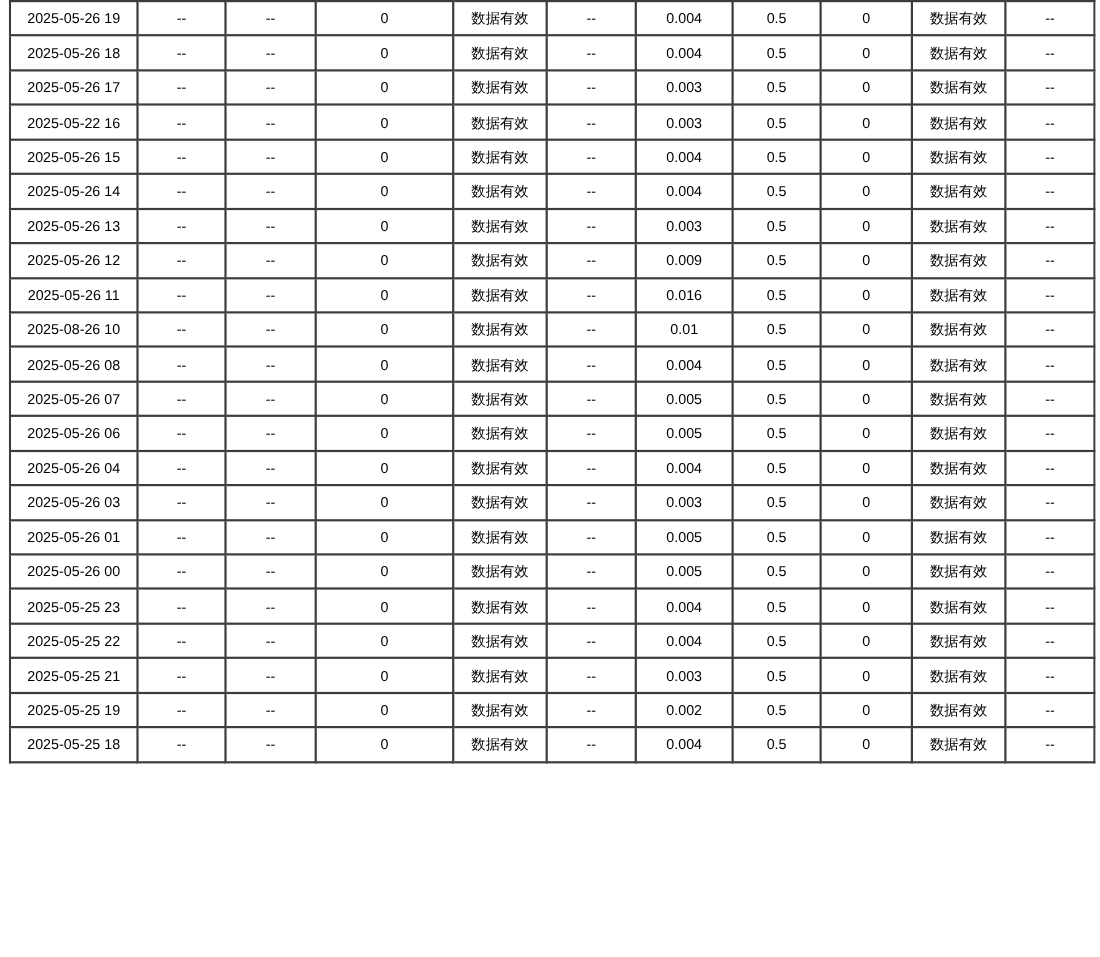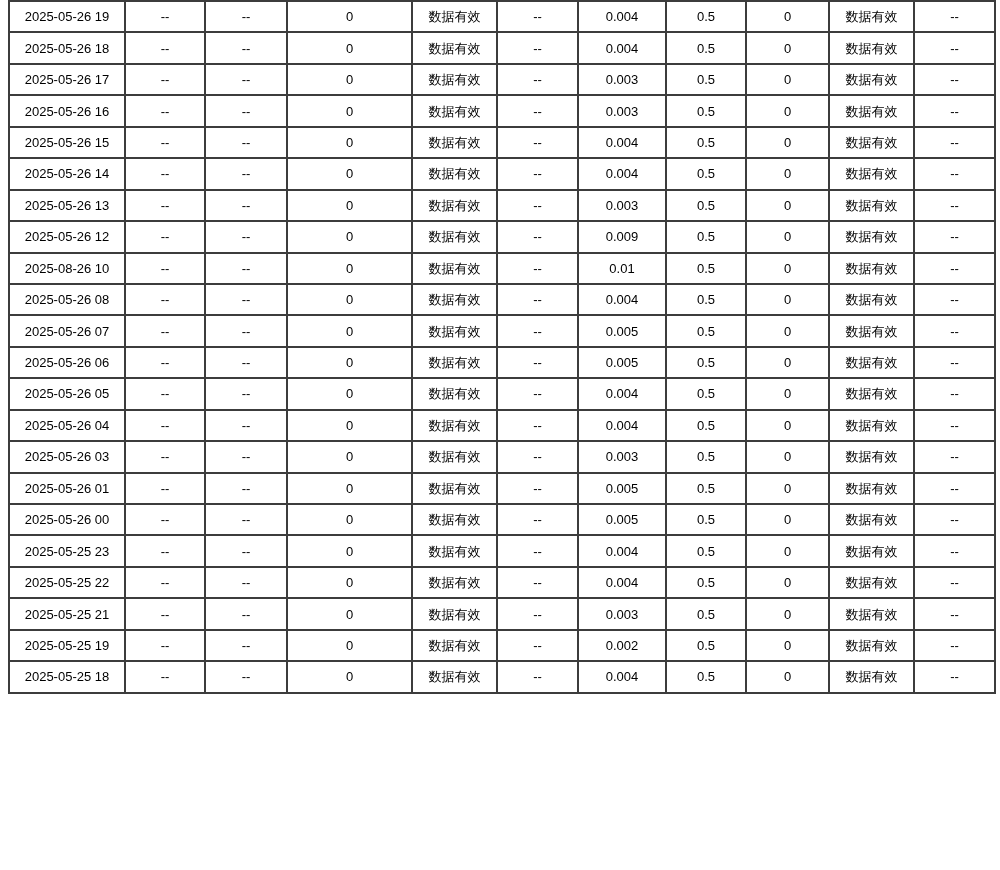--- a/index.html
+++ b/index.html
@@ -90,21 +90,21 @@
           <td>0</td>
           <td>数据有效</td>
           <td>--</td>
           <td>0.003</td>
           <td>0.5</td>
           <td>0</td>
           <td>数据有效</td>
           <td>--</td>
         </tr>
         <tr>
-          <td>2025-05-26 16</td>
+          <td>2025-05-22 16</td>
           <td>--</td>
           <td>--</td>
           <td>0</td>
           <td>数据有效</td>
           <td>--</td>
           <td>0.003</td>
           <td>0.5</td>
           <td>0</td>
           <td>数据有效</td>
           <td>--</td>
@@ -155,20 +155,33 @@
           <td>0</td>
           <td>数据有效</td>
           <td>--</td>
           <td>0.009</td>
           <td>0.5</td>
           <td>0</td>
           <td>数据有效</td>
           <td>--</td>
         </tr>
         <tr>
+          <td>2025-05-26 11</td>
+          <td>--</td>
+          <td>--</td>
+          <td>0</td>
+          <td>数据有效</td>
+          <td>--</td>
+          <td>0.016</td>
+          <td>0.5</td>
+          <td>0</td>
+          <td>数据有效</td>
+          <td>--</td>
+        </tr>
+        <tr>
           <td>2025-08-26 10</td>
           <td>--</td>
           <td>--</td>
           <td>0</td>
           <td>数据有效</td>
           <td>--</td>
           <td>0.01</td>
           <td>0.5</td>
           <td>0</td>
           <td>数据有效</td>
@@ -201,33 +214,20 @@
           <td>--</td>
         </tr>
         <tr>
           <td>2025-05-26 06</td>
           <td>--</td>
           <td>--</td>
           <td>0</td>
           <td>数据有效</td>
           <td>--</td>
           <td>0.005</td>
-          <td>0.5</td>
-          <td>0</td>
-          <td>数据有效</td>
-          <td>--</td>
-        </tr>
-        <tr>
-          <td>2025-05-26 05</td>
-          <td>--</td>
-          <td>--</td>
-          <td>0</td>
-          <td>数据有效</td>
-          <td>--</td>
-          <td>0.004</td>
           <td>0.5</td>
           <td>0</td>
           <td>数据有效</td>
           <td>--</td>
         </tr>
         <tr>
           <td>2025-05-26 04</td>
           <td>--</td>
           <td>--</td>
           <td>0</td>

